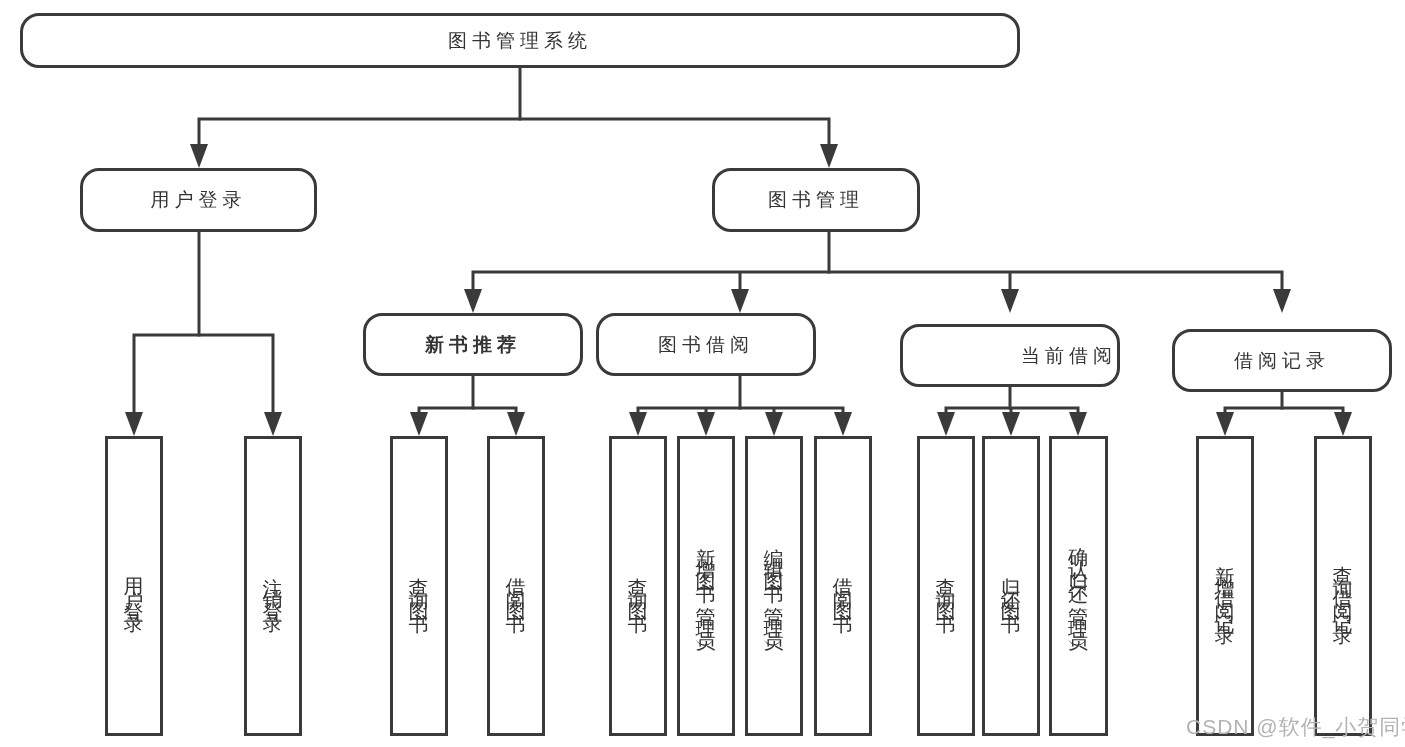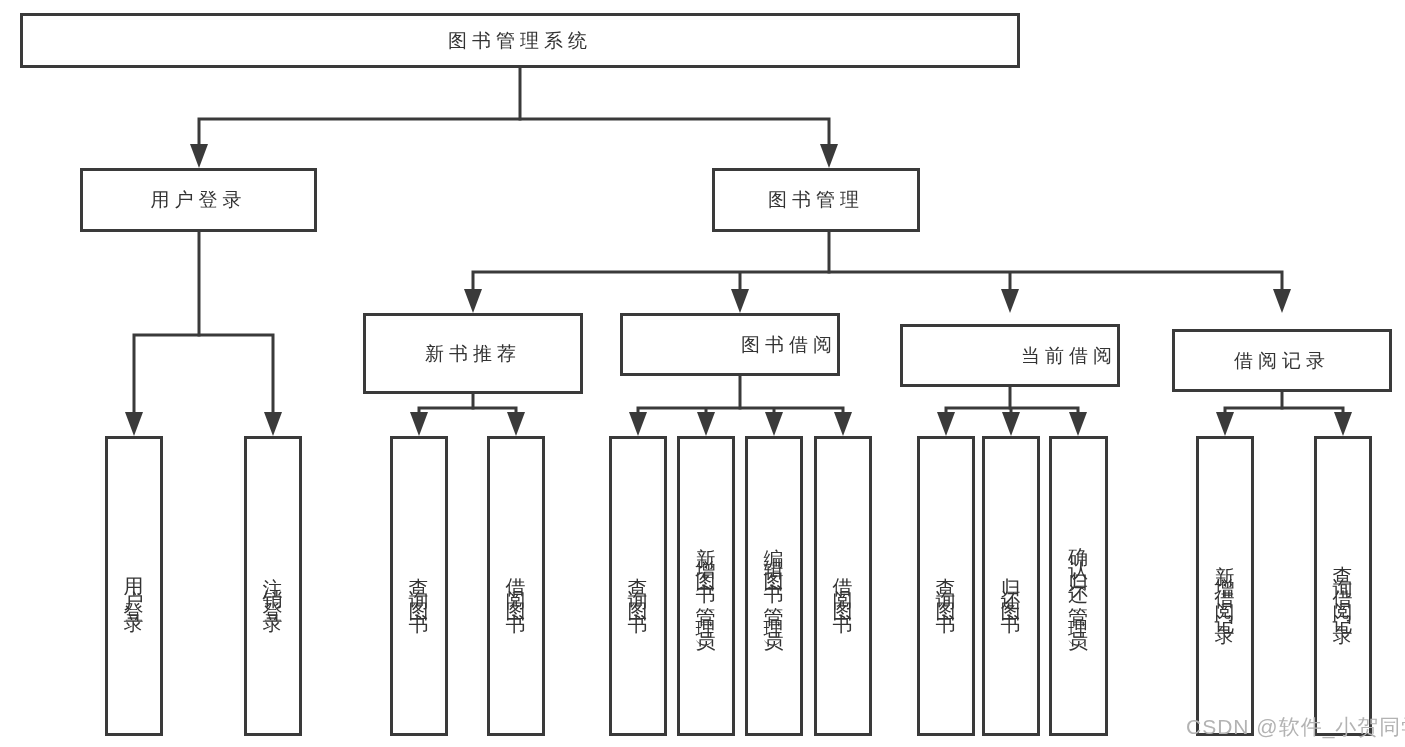--- a/index.html
+++ b/index.html
@@ -6,21 +6,21 @@
   .canvas {
     position:relative; width:1405px; height:747px; background:#ffffff;
     font-family:"Liberation Sans","DejaVu Sans",sans-serif; overflow:hidden;
   }
   svg.connectors { position:absolute; left:0; top:0; width:1405px; height:747px; z-index:1; }
   .box {
     position:absolute; box-sizing:border-box; z-index:2;
     border:3px solid #3a3a3a; background:#ffffff; color:#333333;
     display:flex; align-items:center; justify-content:center;
   }
-  .h-box { font-size:19px; letter-spacing:5px; white-space:nowrap; }
+  .h-box { font-size:19px; letter-spacing:5px; white-space:nowrap;border-radius:19px; }
   .v-box span {
     writing-mode:vertical-rl; text-orientation:mixed;
     font-size:20px; letter-spacing:12px; line-height:1; white-space:nowrap;
   }
   .watermark {
     position:absolute; left:1186px; top:713px; z-index:3;
     font-size:21px; color:#b3b3b3; letter-spacing:1px; white-space:nowrap;
   }
 </style>
 </head>
@@ -89,24 +89,24 @@
     <span>图书管理系统</span>
   </div>
 
   <div class="box h-box" style="left:80px; top:168px; width:237px; height:64px;">
     <span>用户登录</span>
   </div>
   <div class="box h-box" style="left:712px; top:168px; width:208px; height:64px;">
     <span>图书管理</span>
   </div>
 
-  <div class="box h-box" style="left:363px; top:313px; width:220px; height:81px;">
+  <div class="box h-box" style="left:363px; top:313px; width:220px; height:63px;font-weight:bold;">
     <span>新书推荐</span>
   </div>
-  <div class="box h-box" style="left:620px; top:313px; width:220px; height:63px;justify-content:flex-end;">
+  <div class="box h-box" style="left:596px; top:313px; width:220px; height:63px;">
     <span>图书借阅</span>
   </div>
   <div class="box h-box" style="left:900px; top:324px; width:220px; height:63px;justify-content:flex-end;">
     <span>当前借阅</span>
   </div>
   <div class="box h-box" style="left:1172px; top:313px; width:220px; height:63px;margin-top:16px;">
     <span>借阅记录</span>
   </div>
 
   <div class="box v-box" style="left:105px; top:436px; width:58px; height:300px;">

